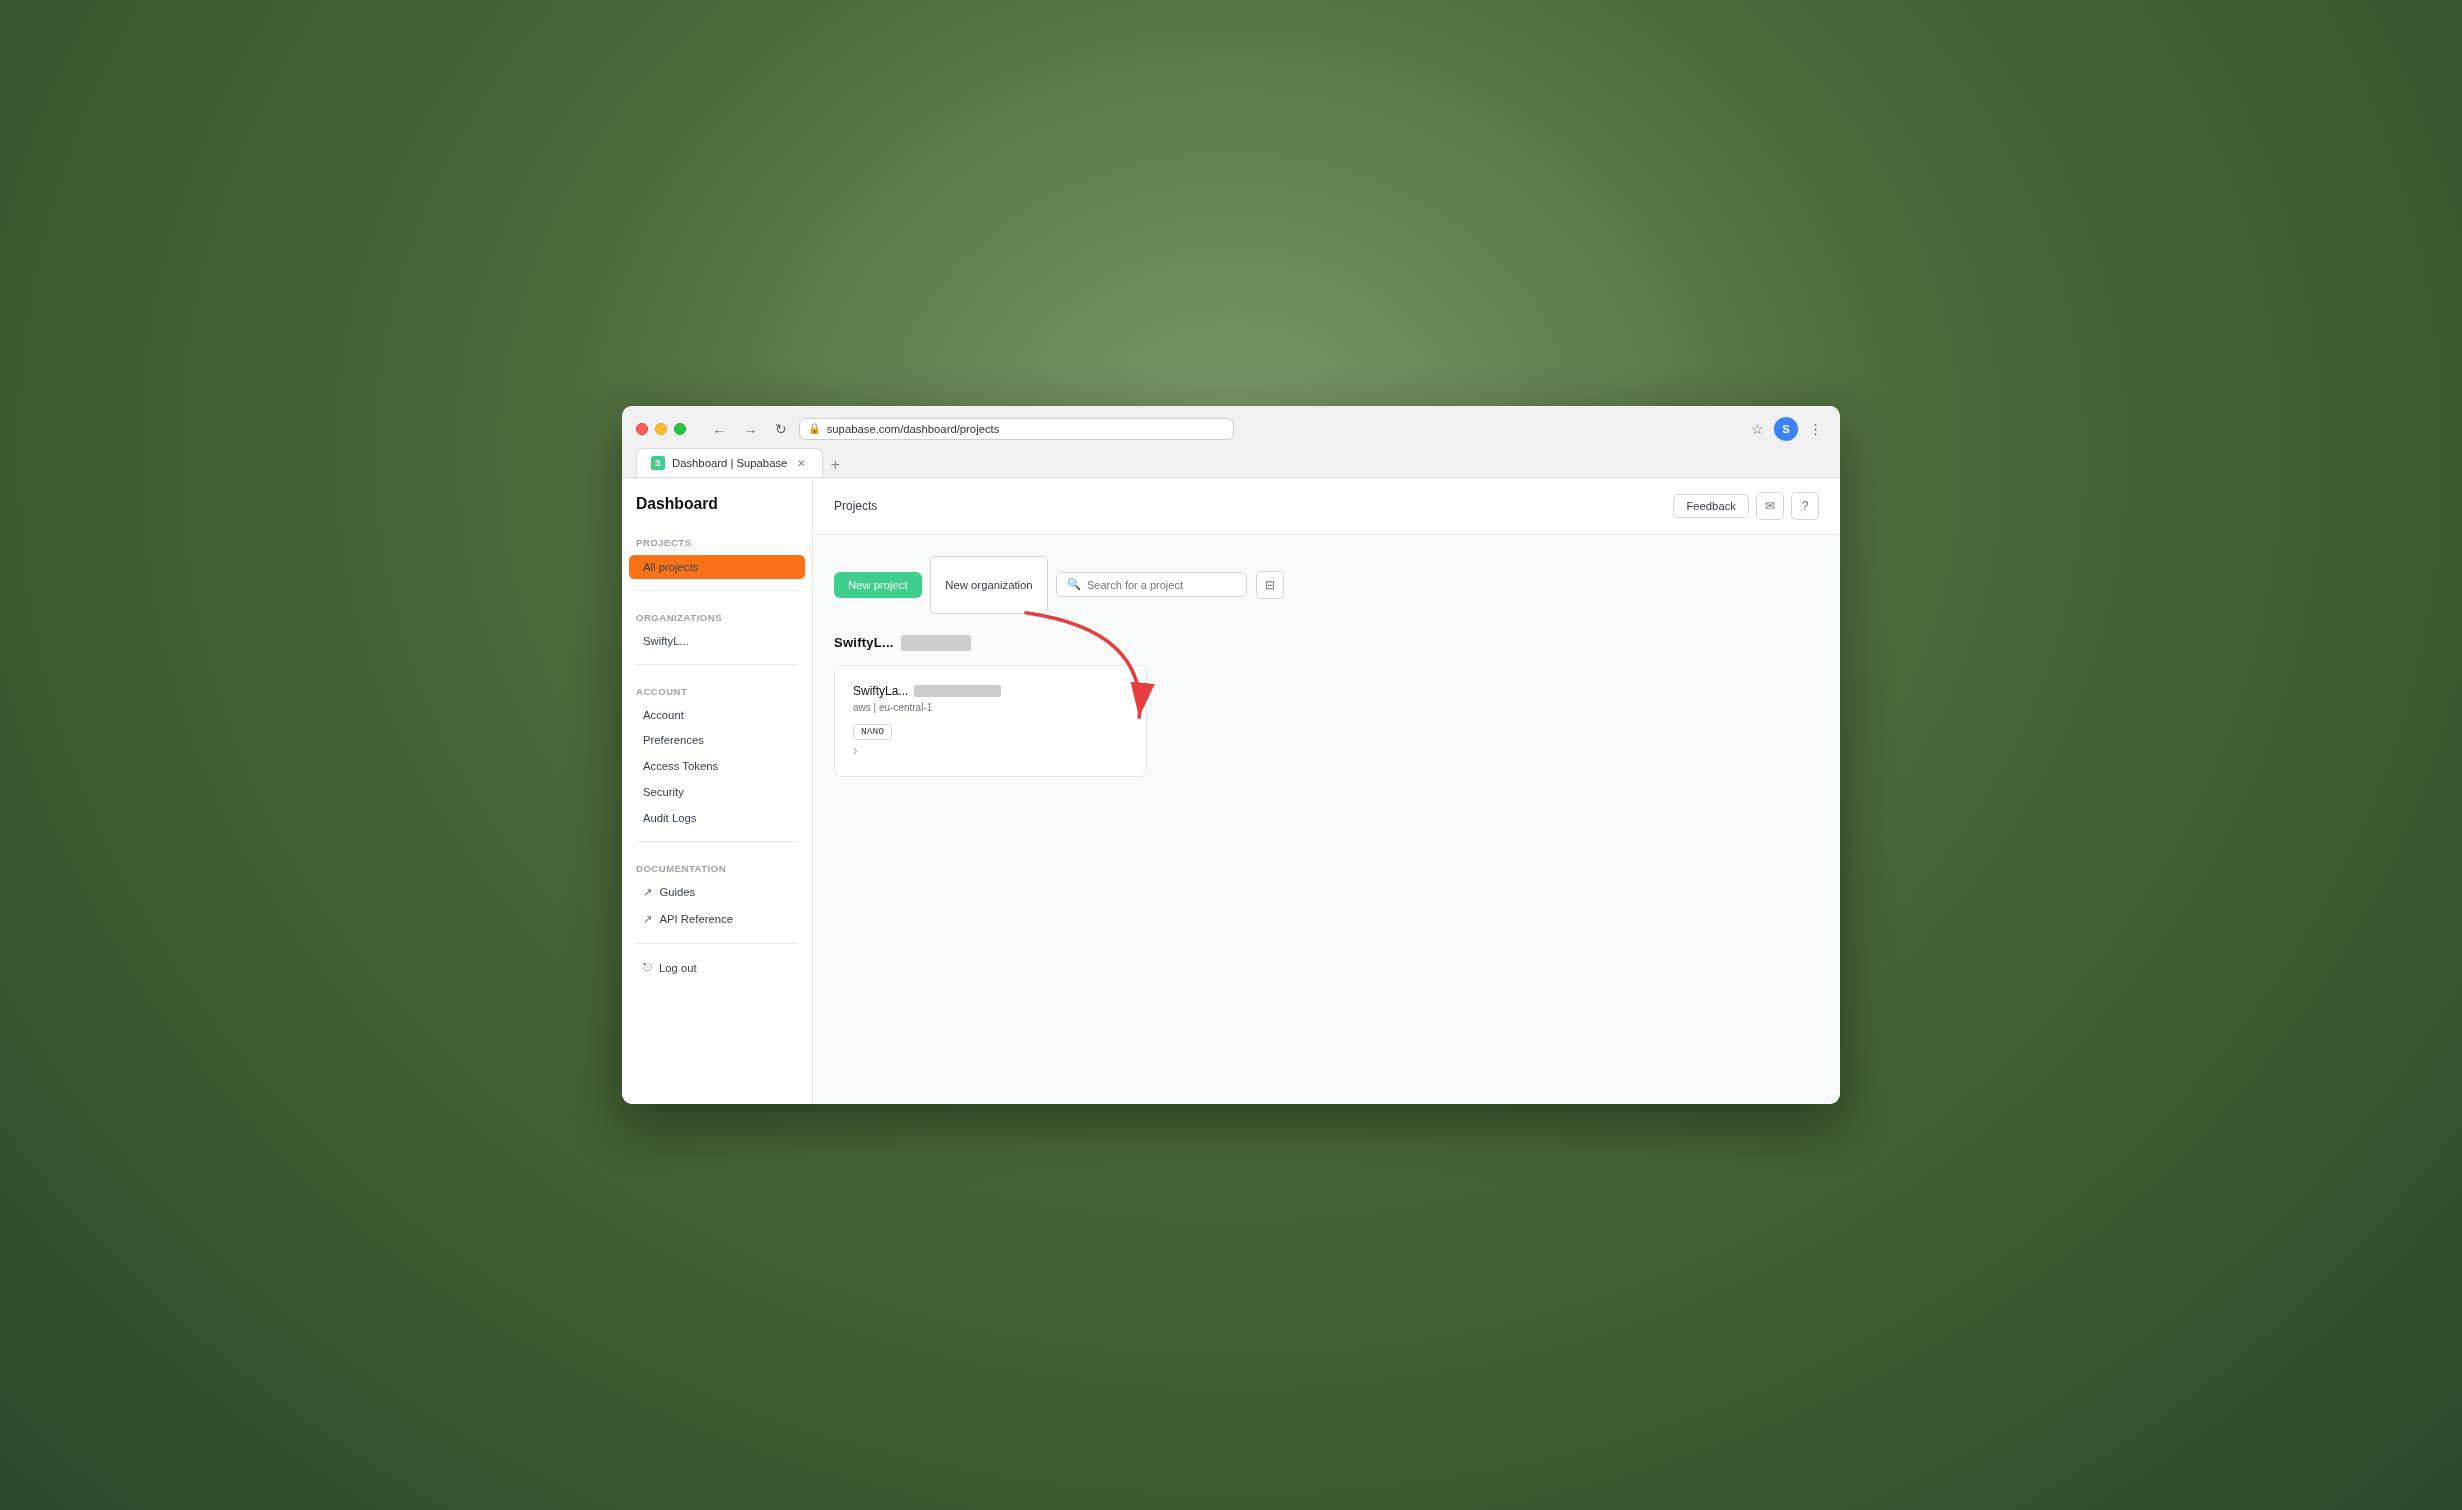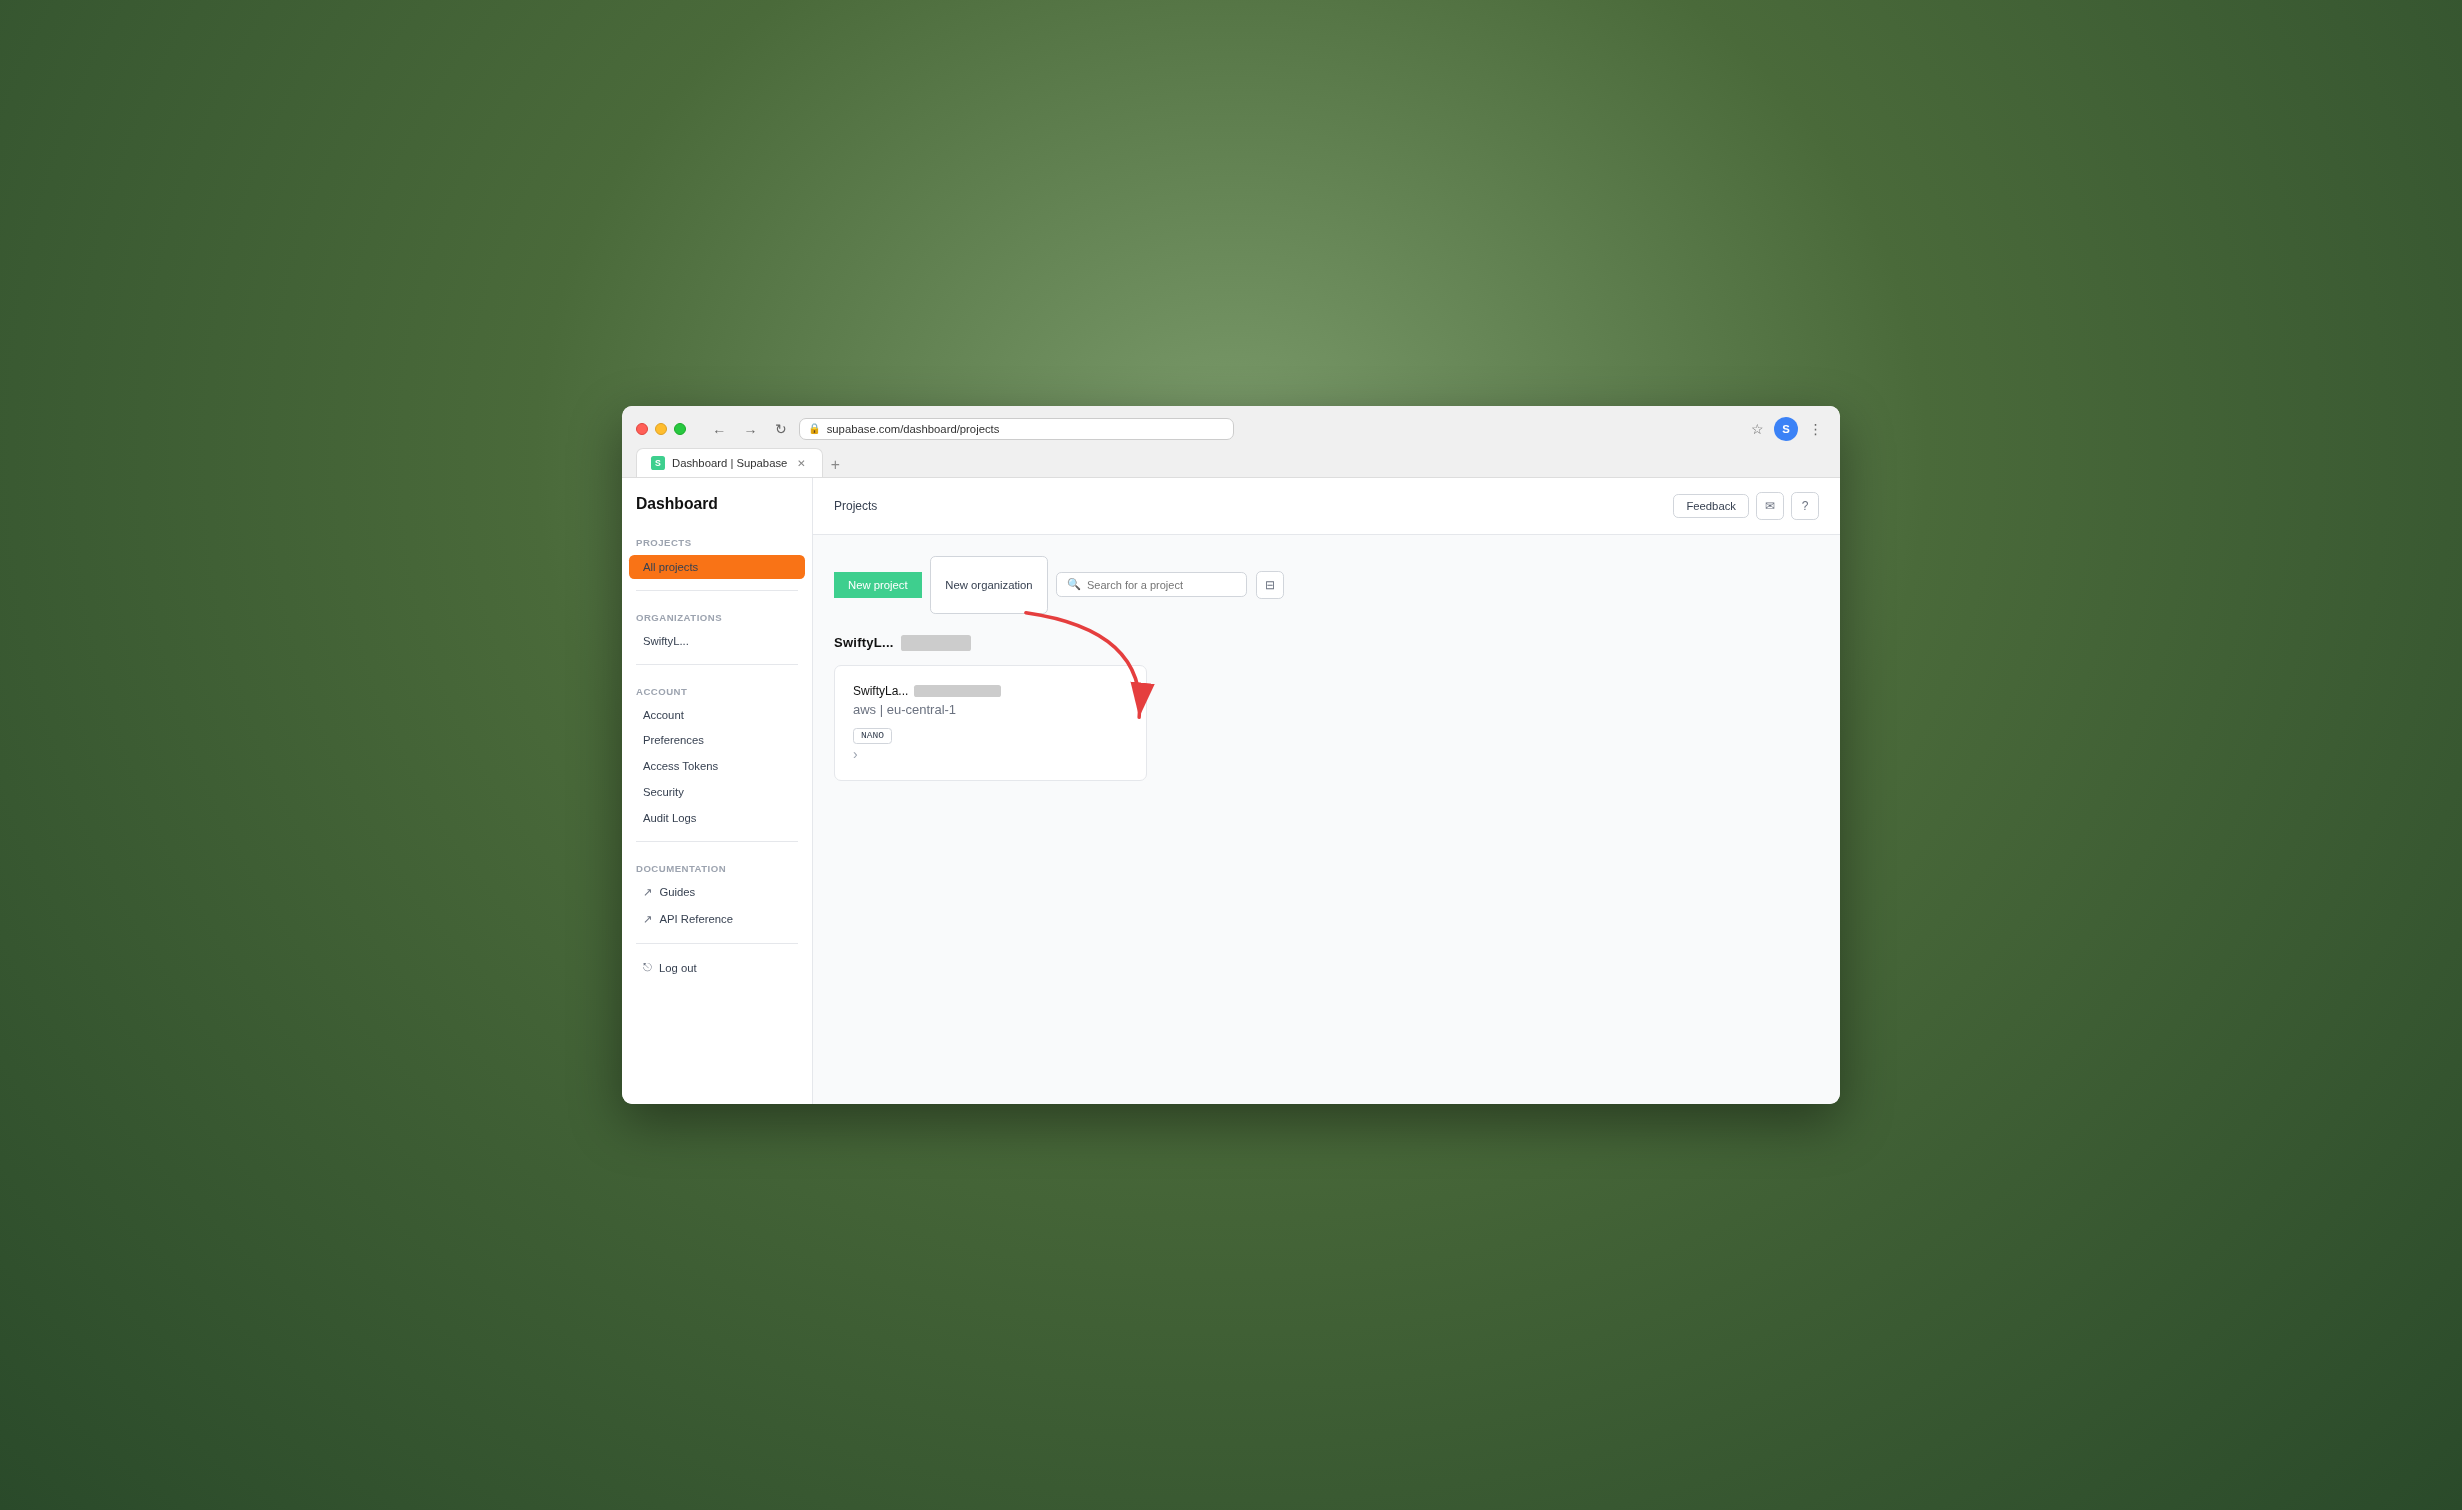--- a/index.html
+++ b/index.html
@@ -277,21 +277,21 @@
       align-items: center;
       gap: 8.7px;
       margin-bottom: 21px;
     }
 
     .btn-new-project {
       padding: 7px 14px;
       background: #3ecf8e;
       color: #fff;
       border: none;
-      border-radius: 0;
+      border-radius: 6px;
       font-size: 11.3px;
       font-weight: 500;
       cursor: pointer;
     }
 
     .btn-new-org {
       padding: 22px 14px;
       background: #fff;
       color: #374151;
       border: 0.9px solid #d1d5db;
@@ -363,21 +363,21 @@
     .project-card-name {
       font-size: 12px;
       font-weight: 500;
       color: #111;
       margin-bottom: 3.5px;
       display: flex;
       align-items: center;
       gap: 5.2px;
     }
     .project-card-meta {
-      font-size: 13px;
+      font-size: 10px;
       color: #6b7280;
       margin-bottom: 8.7px;
     }
     .project-badge {
       display: inline-block;
       padding: 1.7px 7px;
       border: 0.9px solid #d1d5db;
       border-radius: 3.5px;
       font-size: 9.6px;
       color: #374151;

